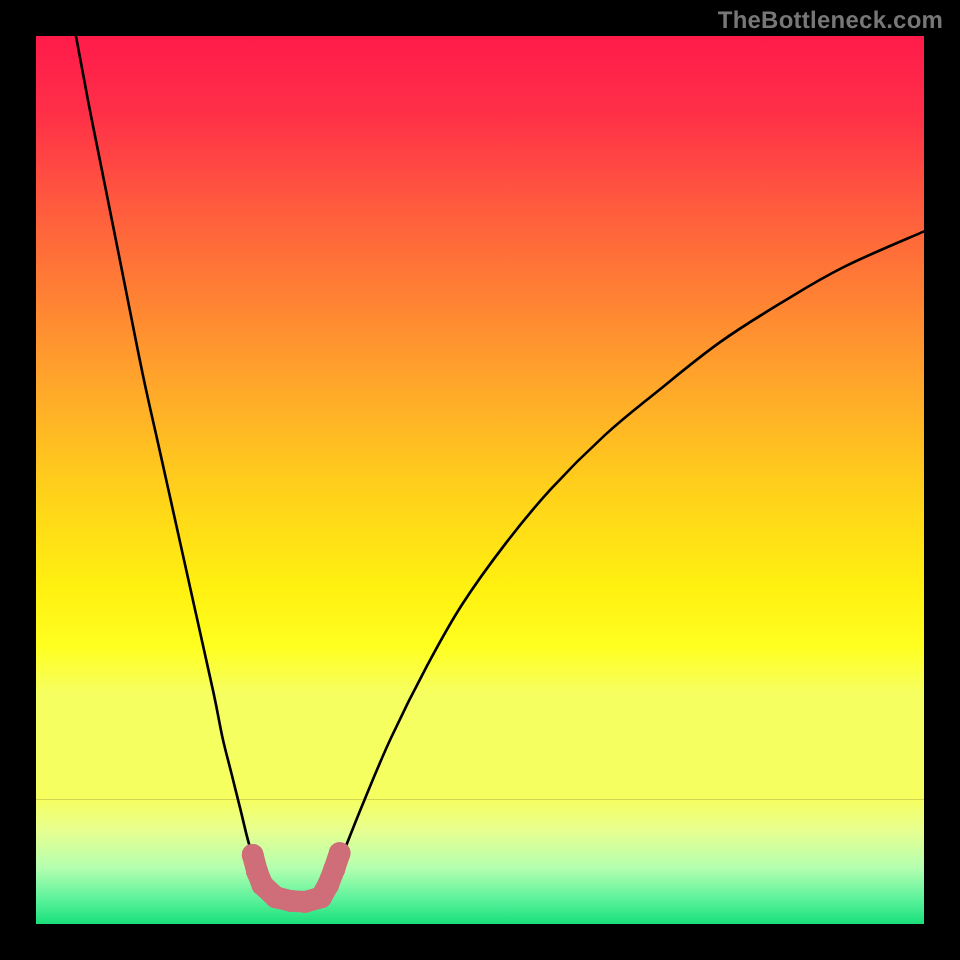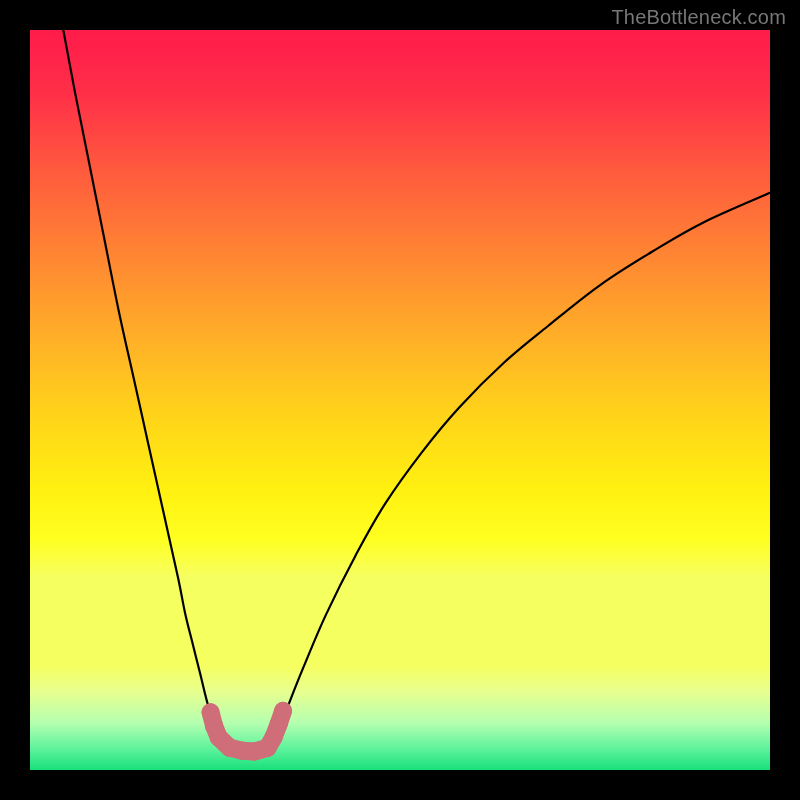--- a/index.html
+++ b/index.html
@@ -16,21 +16,21 @@
     width: 800px;
     height: 800px;
     background: #000;
   }
   .watermark {
     position: absolute;
     top: 6px;
     right: 14px;
     color: #777;
     font-size: 20px;
-    font-weight: 400;
+    font-weight: 700;
     letter-spacing: 0.2px;
     user-select: none;
   }
   .plot {
     position: absolute;
     left: 30px;
     top: 30px;
     width: 740px;
     height: 740px;
   }

